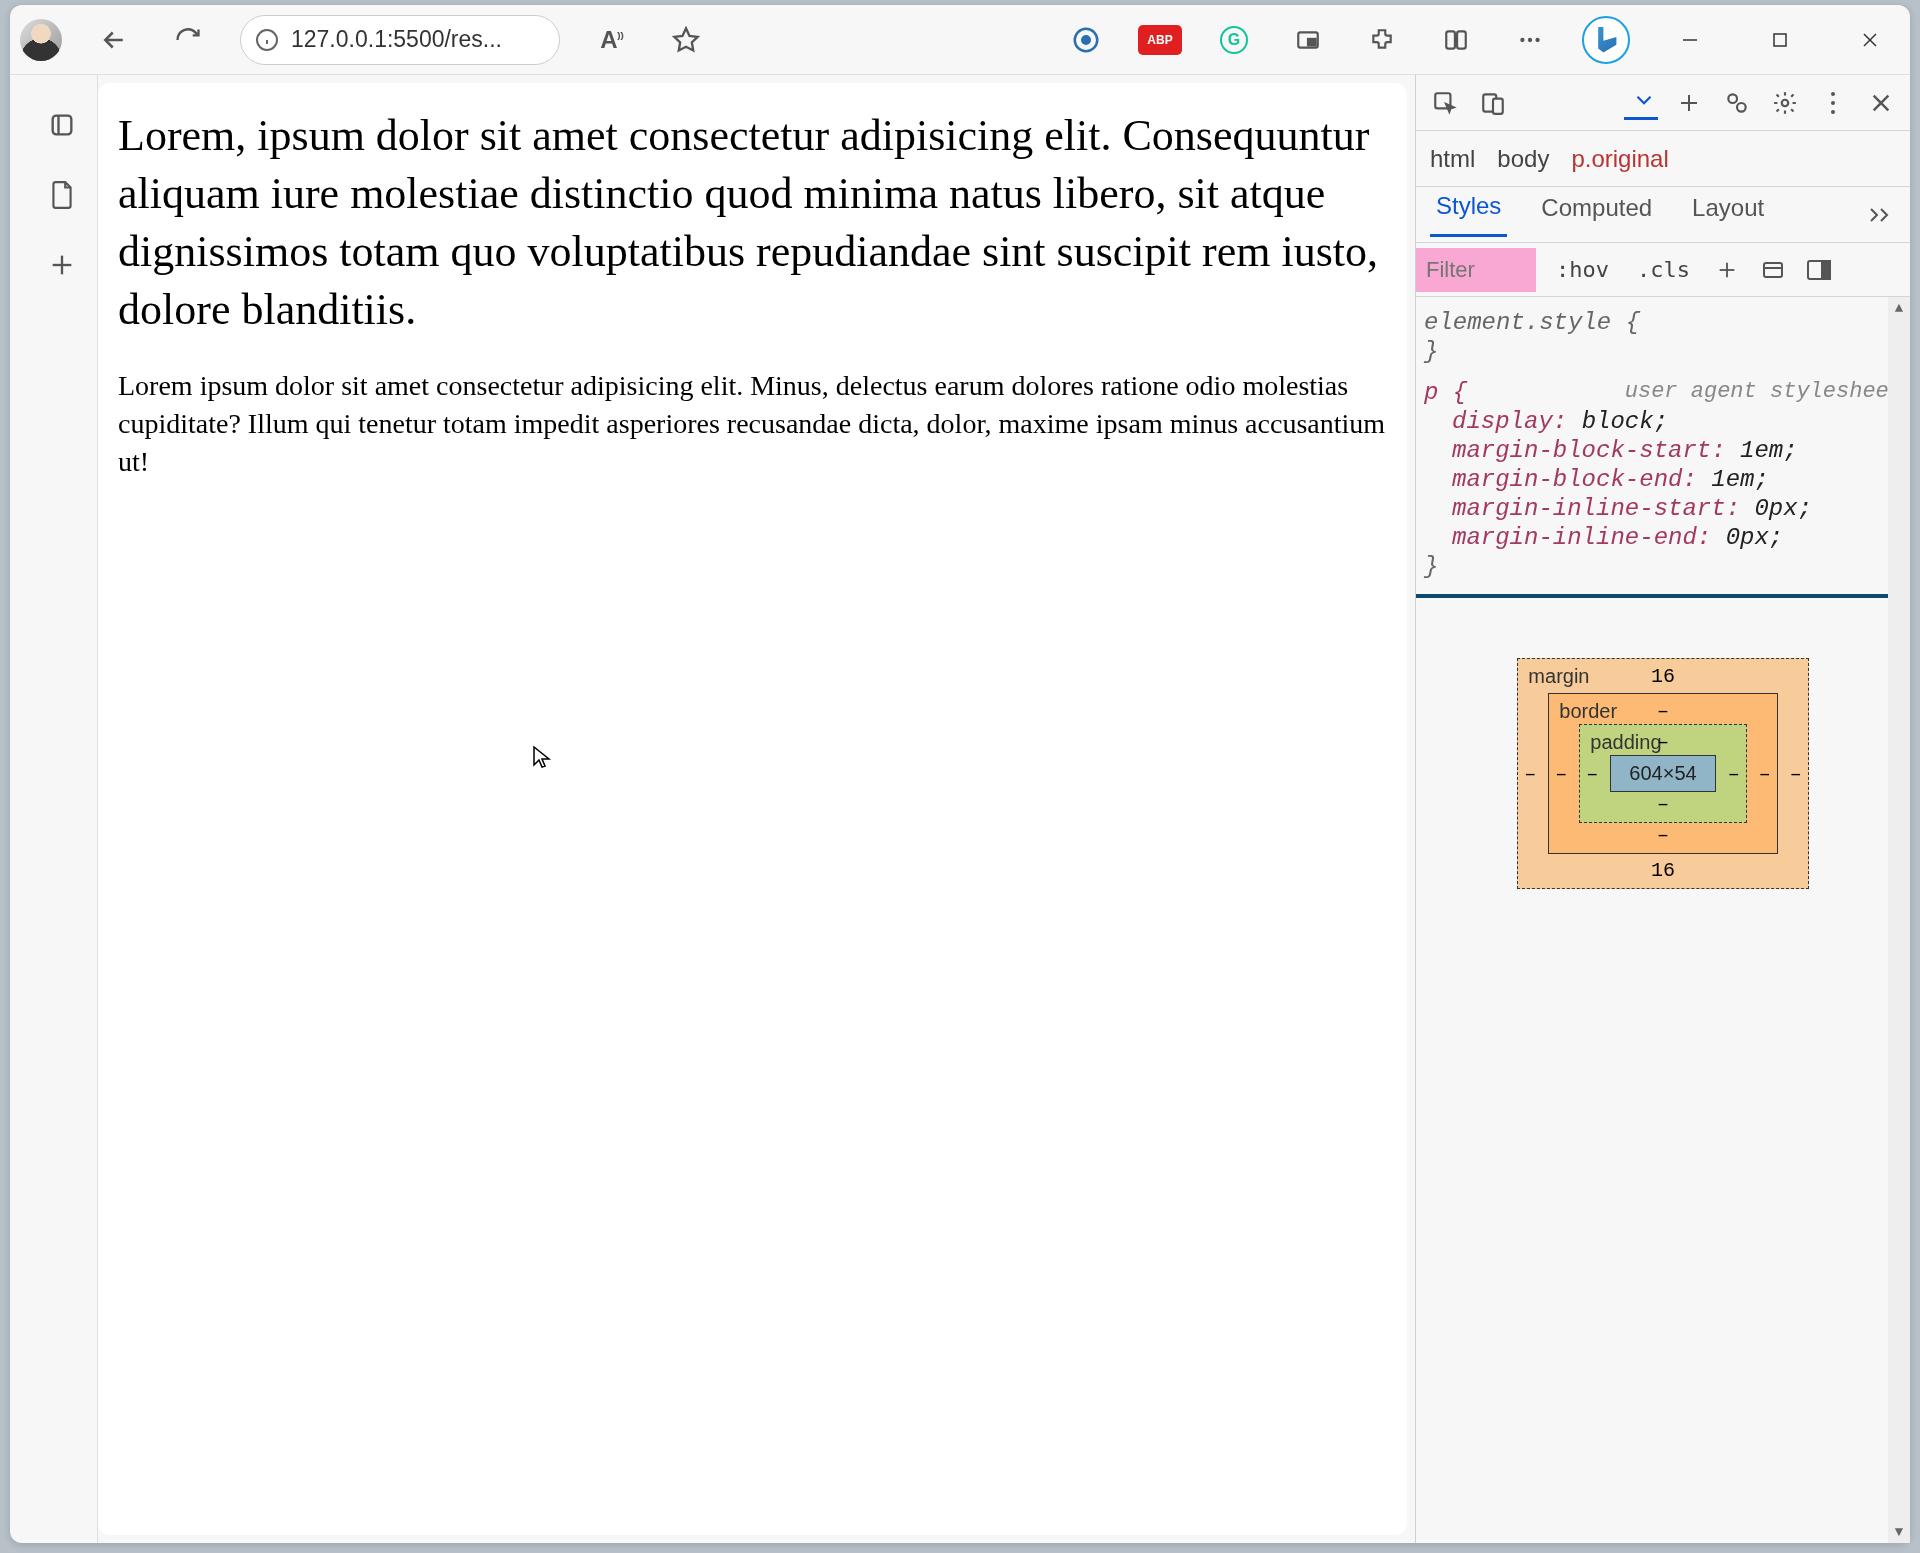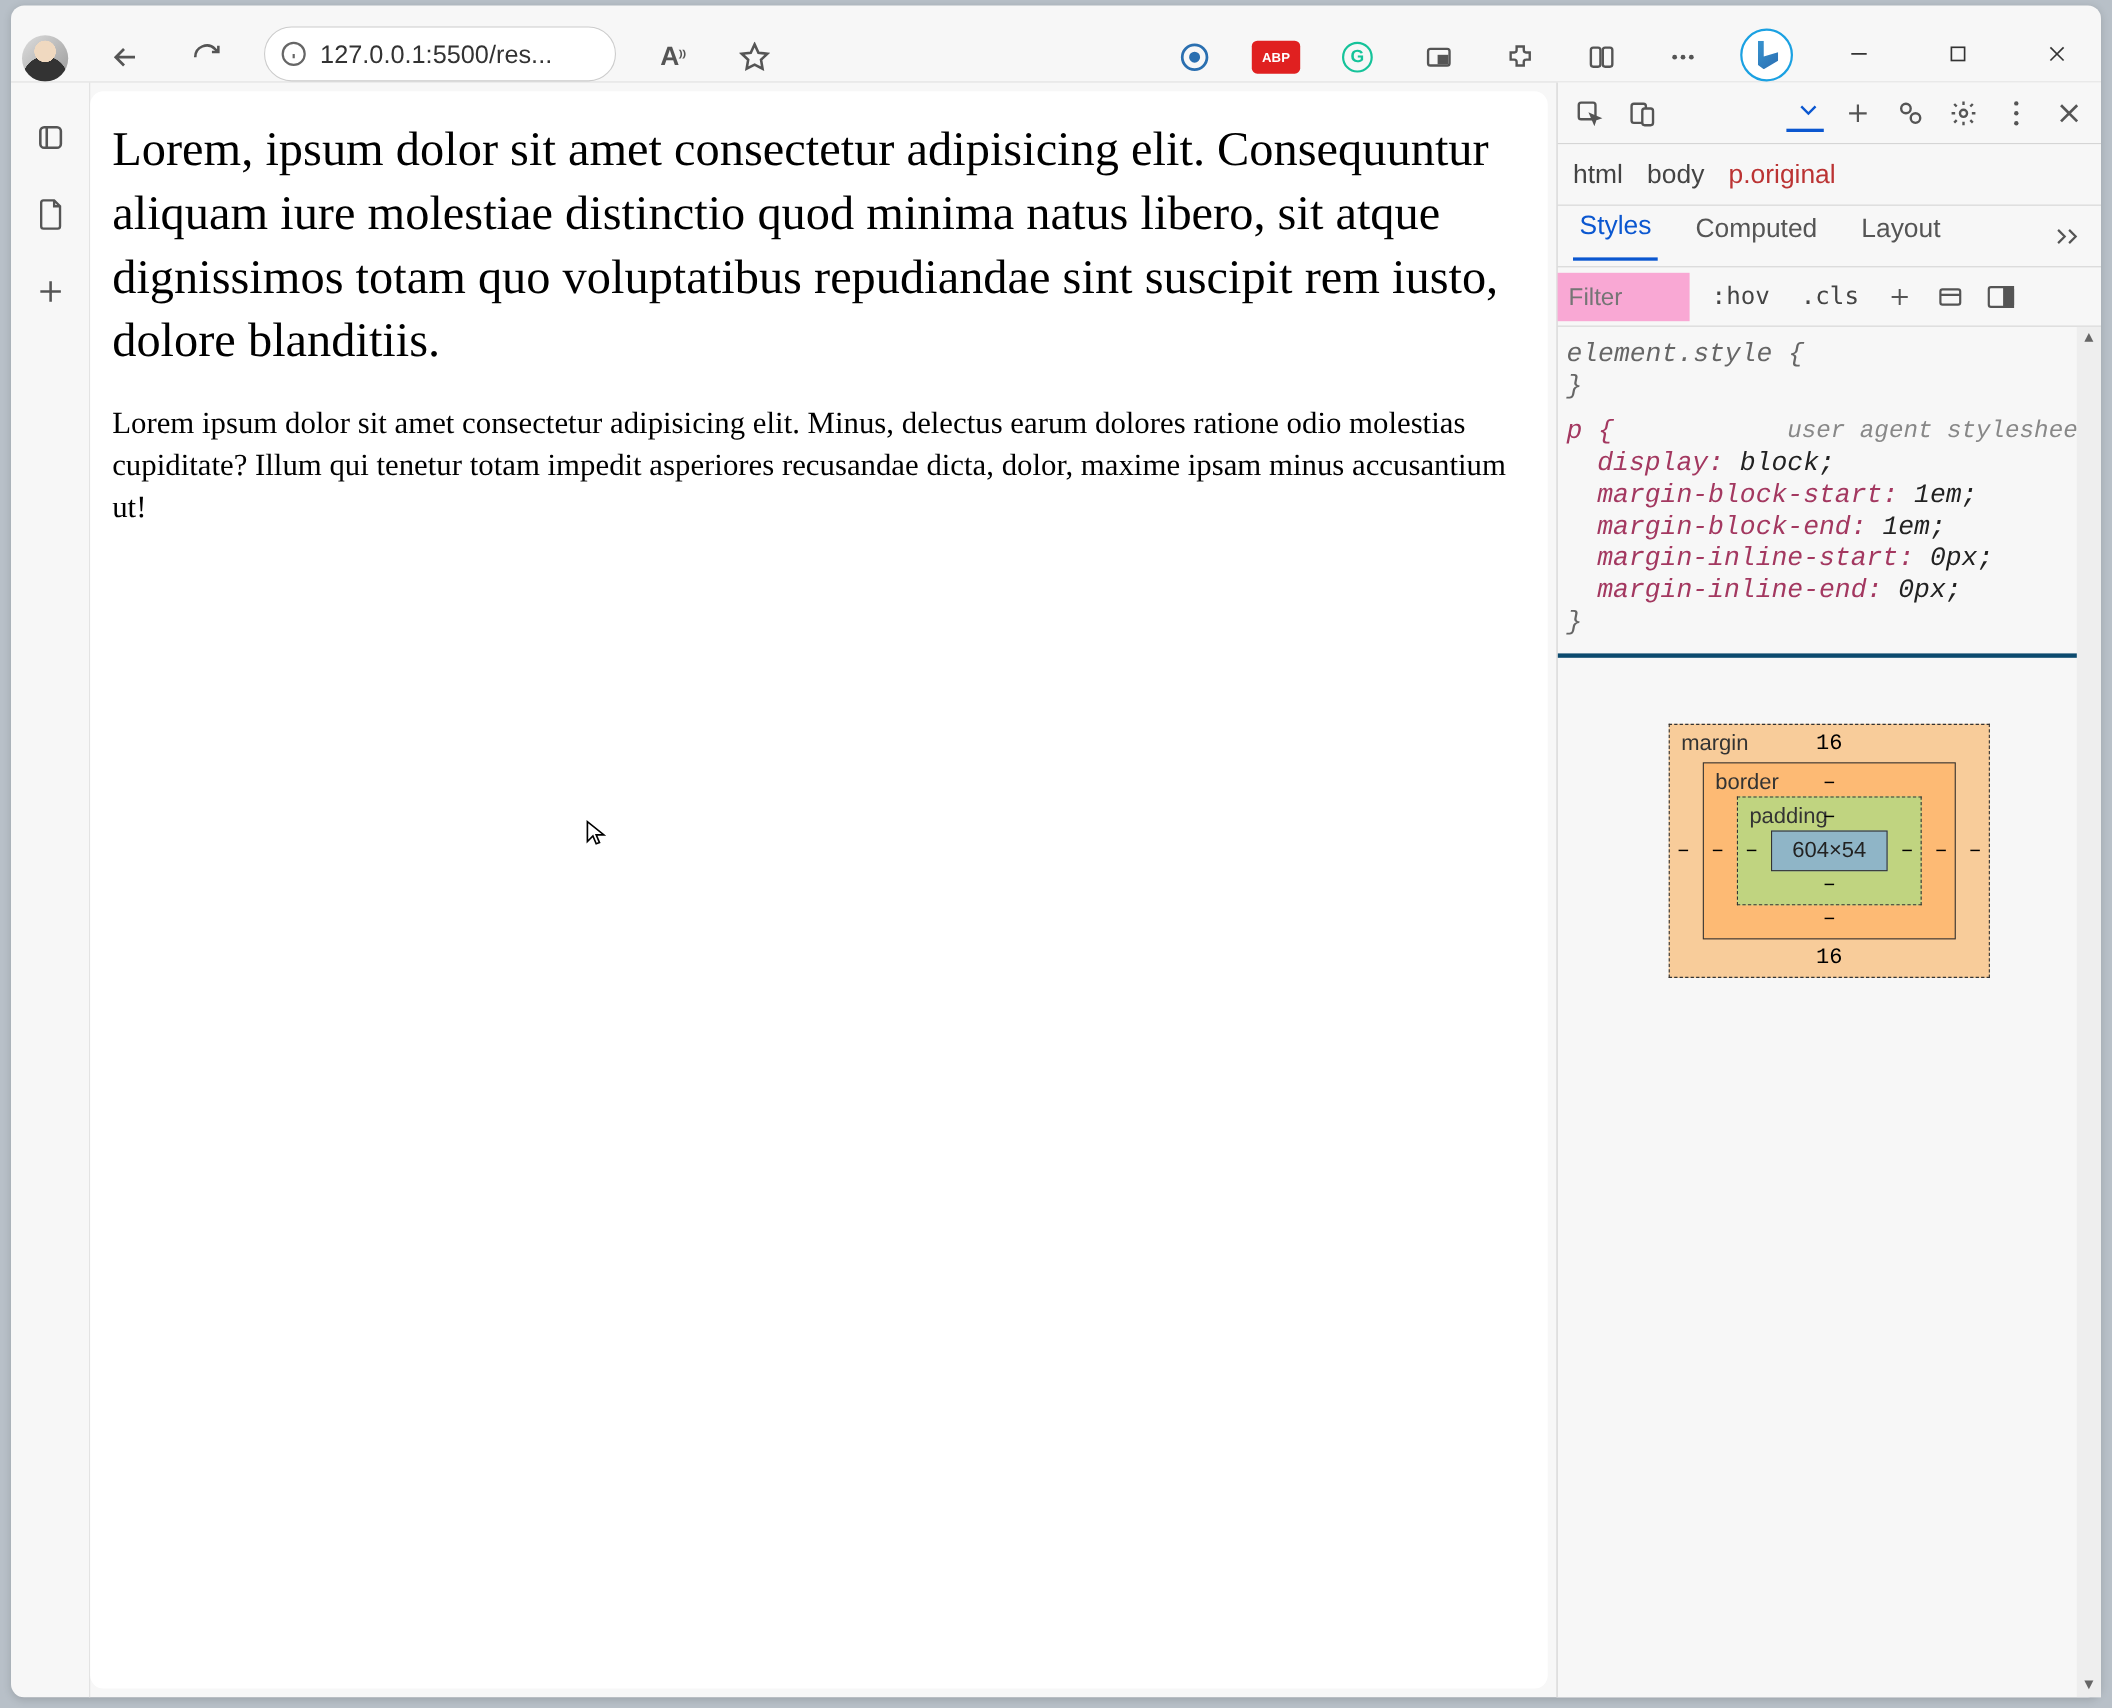--- a/index.html
+++ b/index.html
@@ -23,21 +23,21 @@
     bottom: 10px;
     display: flex;
     flex-direction: column;
     box-shadow: 0 2px 8px rgba(0,0,0,0.15);
   }
 
   
   .toolbar {
     height: 70px;
     display: flex;
-    align-items: flex-end;
+    align-items: center;
     padding: 0 10px;
     gap: 30px;
     border-bottom: 1px solid #e0e0e0;
   }
   .avatar {
     width: 42px; height: 42px; border-radius: 50%;
     background: linear-gradient(135deg,#ddd 0%,#999 100%);
     position: relative;
     overflow: hidden;
   }
@@ -62,21 +62,21 @@
     position:relative;
   }
   .bing-logo::after{
     content:""; width:26px;height:26px;
     background: linear-gradient(135deg,#3898d3,#2b6cb0);
     clip-path: polygon(20% 0%, 40% 0%, 40% 55%, 90% 40%, 90% 70%, 40% 100%, 20% 85%);
   }
   .win-ctrl { width:60px;height:50px;display:flex;align-items:center;justify-content:center;color:#333;}
 
   
-  .main-area { flex:1; display:flex; }
+  .main-area { flex:1; display:flex;margin-left:16px; }
 
   
   .left-sidebar {
     width: 72px;
     display:flex; flex-direction:column; align-items:center;
     padding-top:30px; gap:30px;
     border-right:1px solid #e0e0e0;
   }
   .ls-btn { width:40px;height:40px;display:flex;align-items:center;justify-content:center;color:#555;cursor:pointer;}
 

